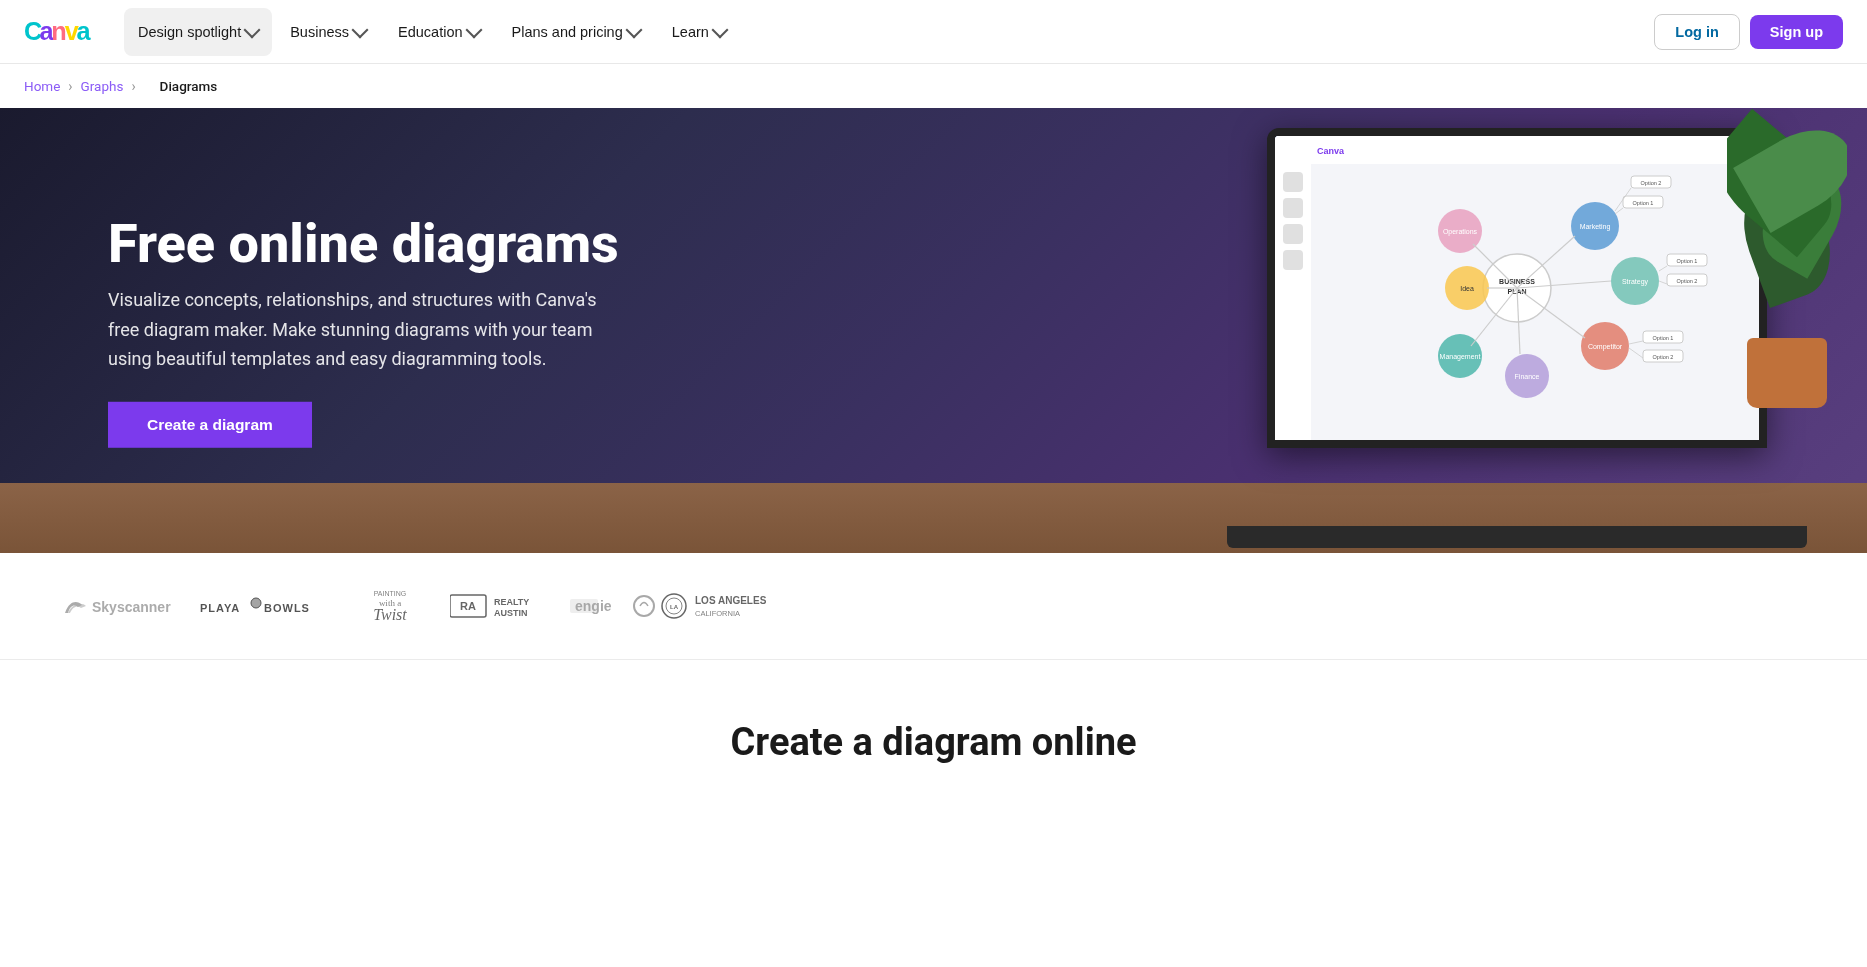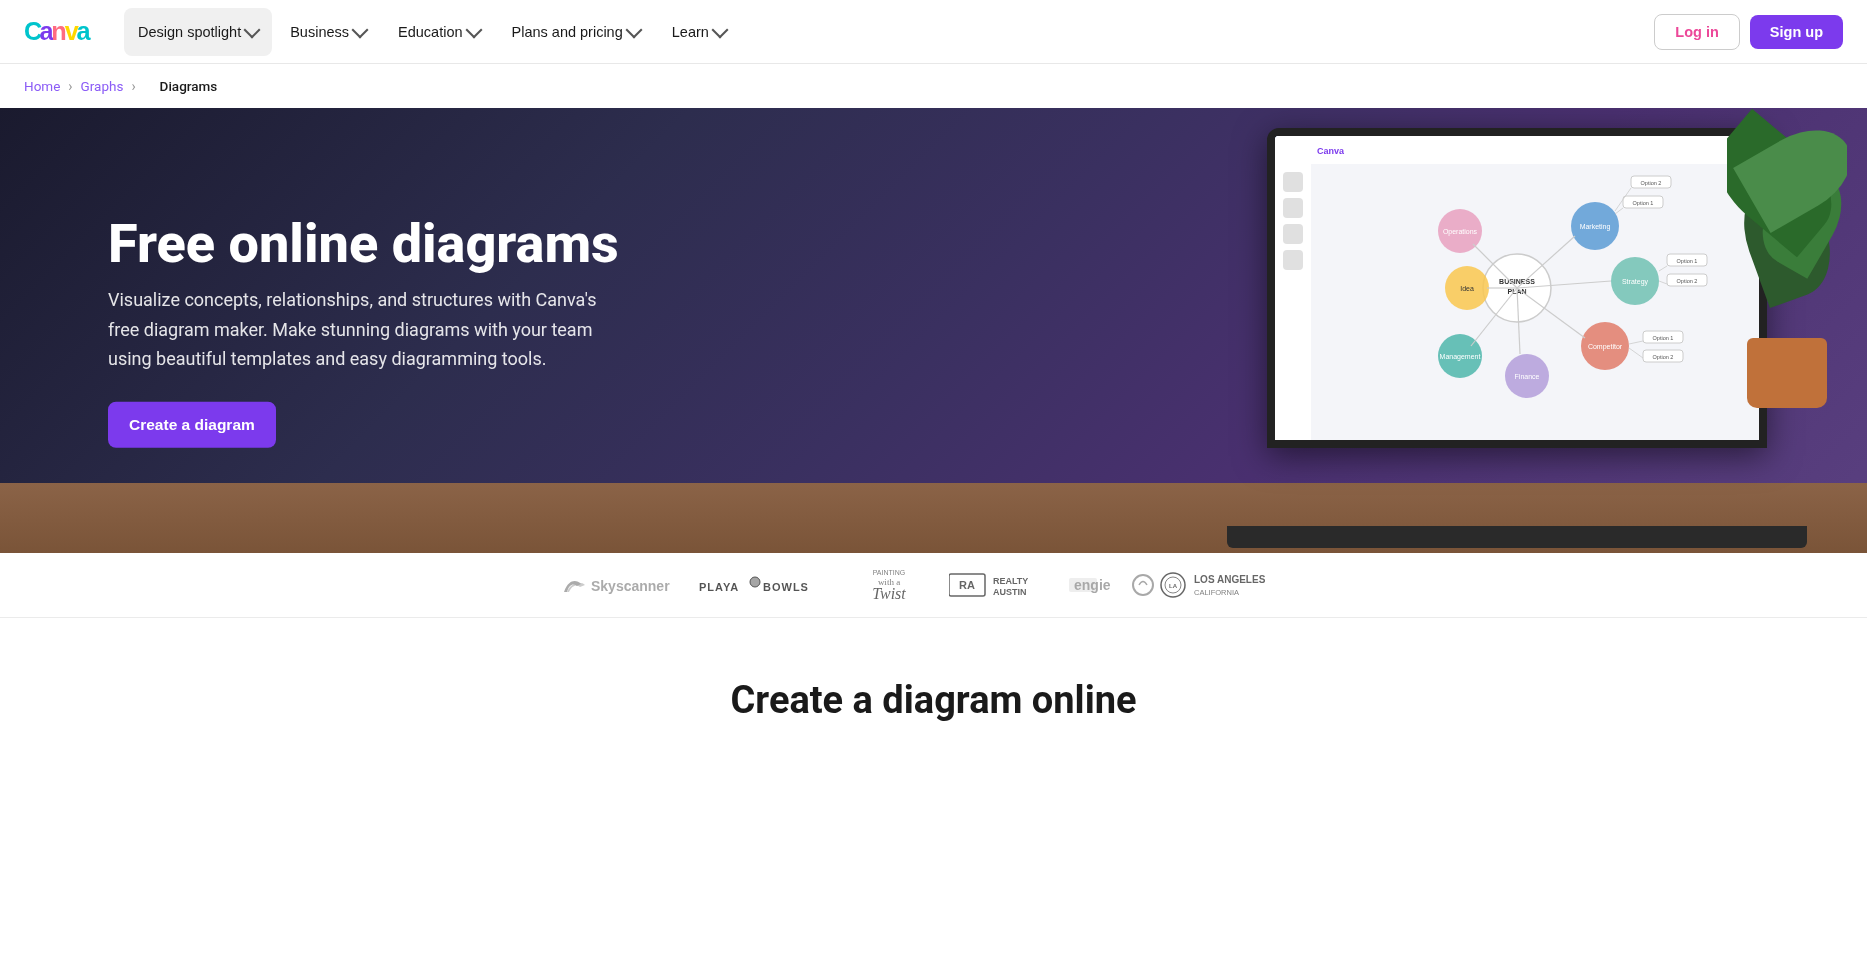--- a/index.html
+++ b/index.html
@@ -58,21 +58,21 @@
       display: flex;
       align-items: center;
       gap: 10px;
     }
     .btn-login {
       padding: 9px 20px;
       border: 1.5px solid #ccc;
       border-radius: 8px;
       font-size: 14.5px;
       font-weight: 600;
-      color: #ec4899;
+      color: #0369a1;
       background: transparent;
       cursor: pointer;
     }
     .btn-signup {
       padding: 9px 20px;
       border-radius: 8px;
       font-size: 14.5px;
       font-weight: 600;
       color: #fff;
       background: #7c3aed;
@@ -211,37 +211,37 @@
     }
     .hero-subtitle {
       font-size: 18px;
       color: rgba(255,255,255,0.88);
       line-height: 1.65;
       margin-bottom: 28px;
       max-width: 500px;
     }
     .btn-cta {
       display: inline-block;
-      padding: 14px 21px;
+      padding: 14px 39px;
       background: #7c3aed;
       color: #fff;
-      border-radius: 8px;
+      border-radius: 0;
       font-size: 15.5px;
       font-weight: 600;
       cursor: pointer;
       border: none;
       text-decoration: none;
     }
 
     
     .logos-bar {
       display: flex;
       align-items: center;
-      justify-content: center;
-      padding: 12px 60px;
+      justify-content: flex-start;
+      padding: 33px 60px;
       background: #fff;
       border-bottom: 1px solid #ebebeb;
     }
     .logo-item {
       display: flex;
       align-items: center;
       gap: 8px;
       opacity: 0.75;
       filter: grayscale(100%);
     }

